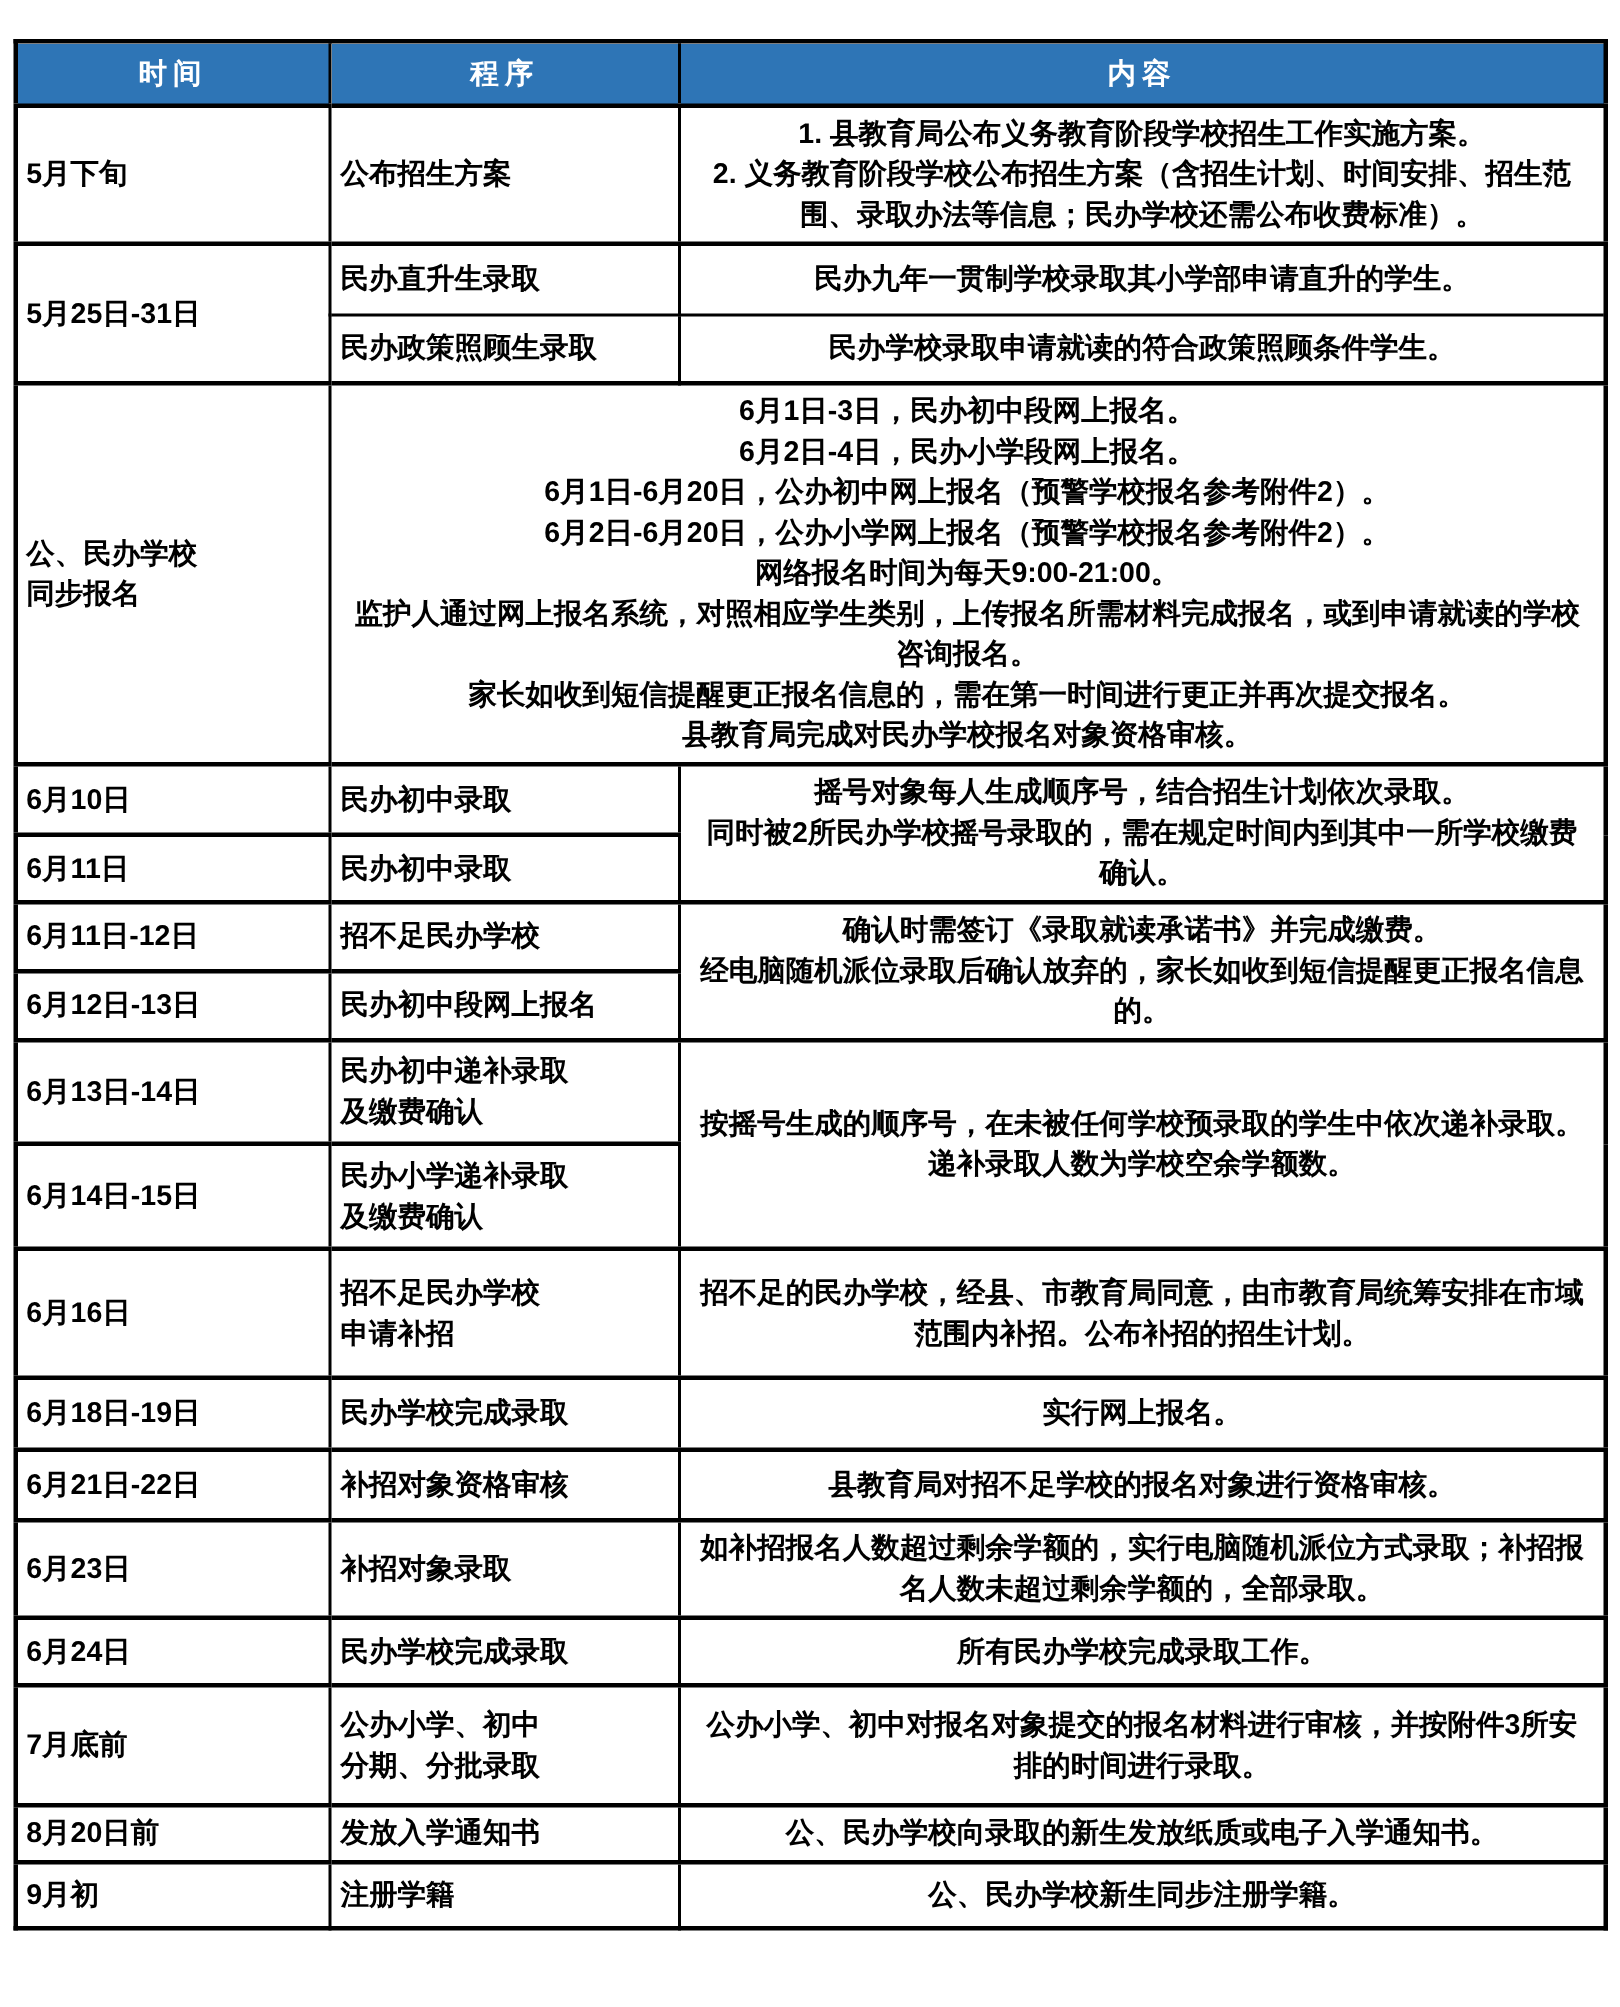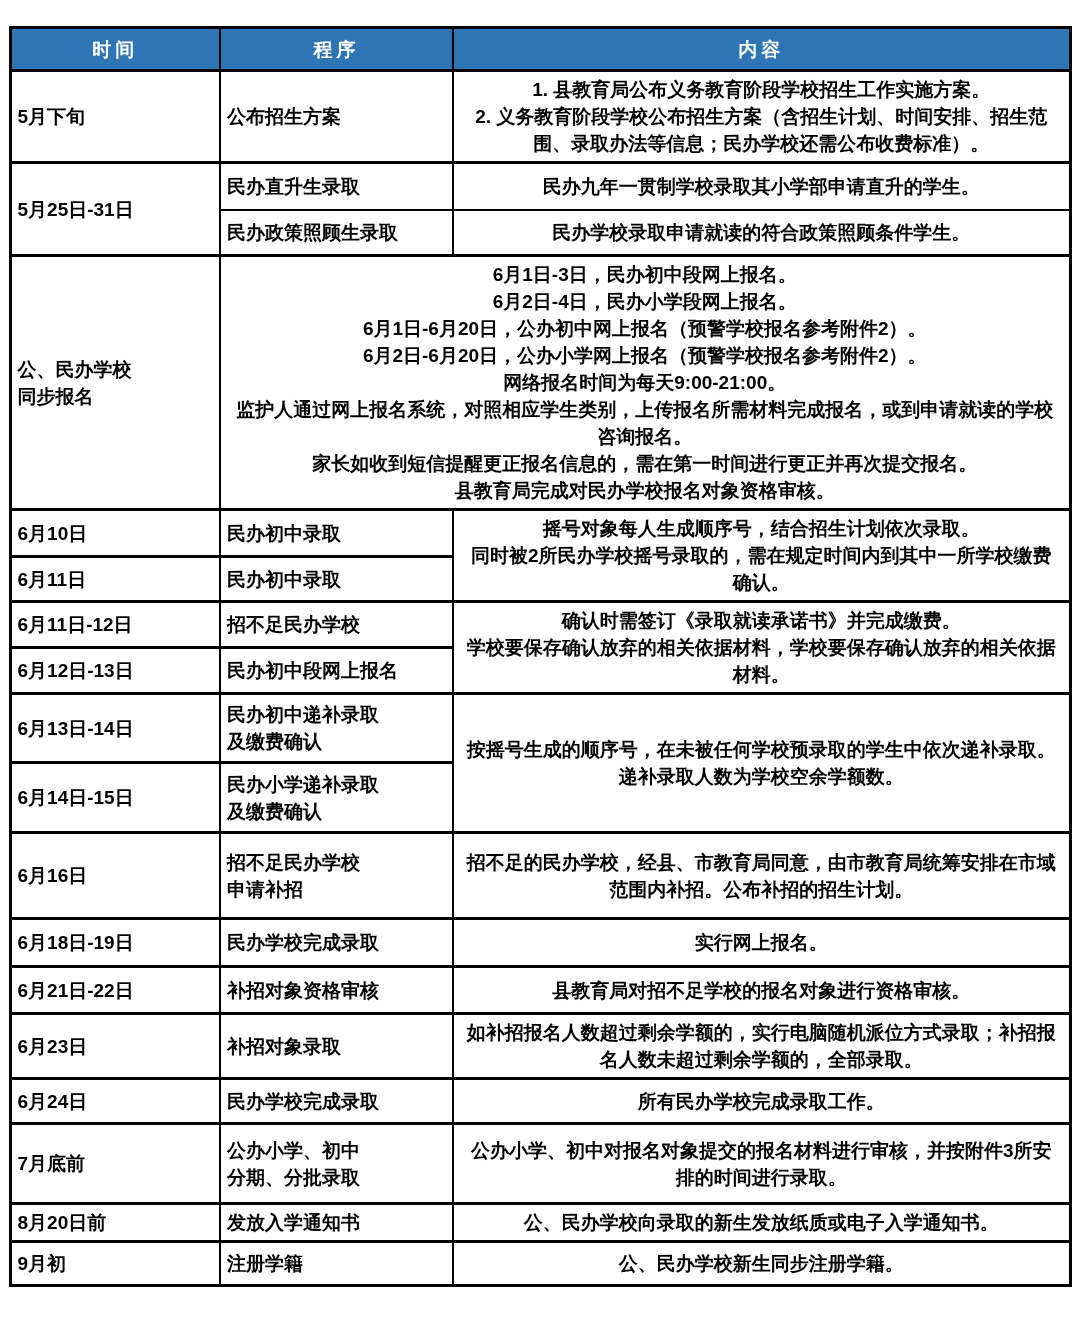--- a/index.html
+++ b/index.html
@@ -115,21 +115,21 @@
 同时被2所民办学校摇号录取的，需在规定时间内到其中一所学校缴费确认。</td>
       </tr>
       <tr class="grp" style="height:44px">
         <td class="c-time">6月11日</td>
         <td class="c-proc">民办初中录取</td>
       </tr>
       <tr class="grp" style="height:46px">
         <td class="c-time">6月11日-12日</td>
         <td class="c-proc">招不足民办学校</td>
         <td class="c-content" rowspan="2">确认时需签订《录取就读承诺书》并完成缴费。
-学校要保存确认放弃的相关依据材料，学校要保存确认放弃的相关依据材料。</td>
+经电脑随机派位录取后确认放弃的，家长如收到短信提醒更正报名信息的。</td>
       </tr>
       <tr class="grp" style="height:46px">
         <td class="c-time">6月12日-13日</td>
         <td class="c-proc">民办初中段网上报名</td>
       </tr>
       <tr class="grp" style="height:69px">
         <td class="c-time">6月13日-14日</td>
         <td class="c-proc">民办初中递补录取
 及缴费确认</td>
         <td class="c-content" rowspan="2">按摇号生成的顺序号，在未被任何学校预录取的学生中依次递补录取。递补录取人数为学校空余学额数。</td>

